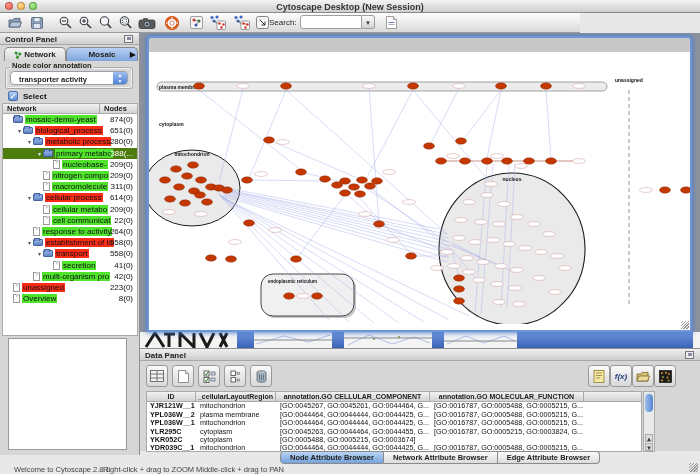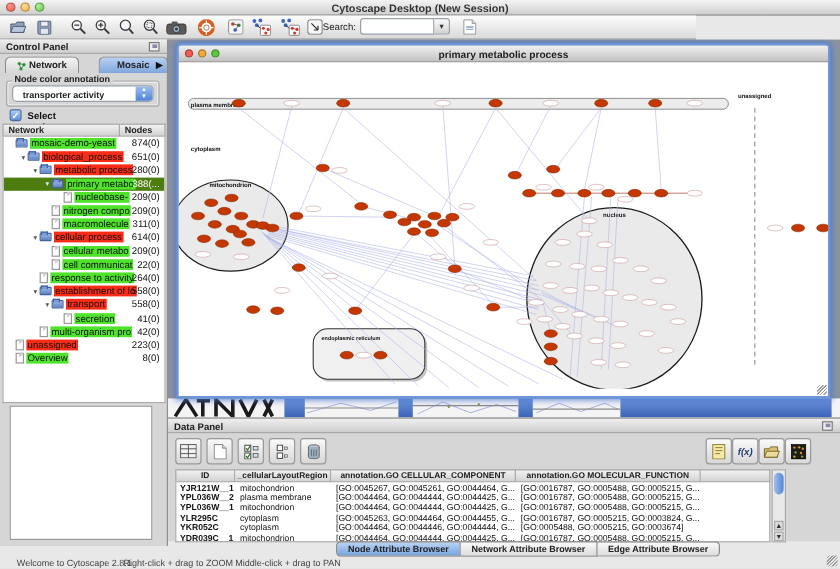--- a/index.html
+++ b/index.html
@@ -88,21 +88,21 @@
   #data-panel { left:140px; top:348px; width:560px; height:103px; background:#d6d6d6; border-top:1px solid #8f8f8f; }
   #dp-header { left:0; top:0; width:560px; height:12px; background:linear-gradient(#efefef,#cecece); border-bottom:1px solid #a8a8a8;}
   #dp-title { left:5px; top:2px; font-size:8px; font-weight:bold; color:#222; }
   .dpbtn { top:16px; width:22px; height:22px; background:linear-gradient(#fafafa,#d8d8d8); border:1px solid #9a9a9a; border-radius:3px;
     display:flex; align-items:center; justify-content:center; }
   #dp-thead { left:6px; top:42px; width:496px; height:11px; display:flex; }
   .dpth { background:linear-gradient(#f2f2f2,#d3d3d3); border:1px solid #aaa; border-left:none; font-size:7px; font-weight:bold;
     color:#222; text-align:center; line-height:9px; overflow:hidden; white-space:nowrap;}
   .dpth:first-child{ border-left:1px solid #aaa; }
   #dp-body { left:6px; top:53px; width:496px; height:50px; background:#fff; border:1px solid #aaa; border-top:none; overflow:hidden;}
-  .dprow { display:flex; height:8.4px; align-items:center; }
+  .dprow { display:flex; height:8.4px; align-items:flex-end; }
   .dpc { font-size:7.2px; color:#111; padding-left:3px; overflow:hidden; white-space:nowrap; flex:none; }
   .dpc.c0 { font-weight:bold; }
   #dp-scroll { left:503px; top:42px; width:12px; height:61px; background:#e9e9e9; border:1px solid #aaa; }
   #dp-thumb { left:1px; top:2px; width:8px; height:18px; border-radius:4px; background:linear-gradient(90deg,#9fc0ec,#5585d2); }
   .scr-arrow { left:1px; width:8px; height:8px; font-size:6px; line-height:8px; text-align:center; color:#333; background:#dcdcdc; border:1px solid #aaa;}
 
   
   #bottom-tabs { left:280px; top:451px; height:13px; display:flex; }
   .btab { height:13px; padding:0 9px; font-size:7.5px; font-weight:bold; color:#222; line-height:12px;
     background:linear-gradient(#fafafa,#dcdcdc); border:1px solid #8a8a8a; border-left:none; }
@@ -246,21 +246,21 @@
   <div id="cp-tabs" class="abs">
     <span class="abs cptab" style="left:0;width:62px">
       <svg width="8" height="8" viewBox="0 0 8 8">
           <circle cx="2" cy="2" r="1.4" fill="#2f9e33"></circle>
           <circle cx="6" cy="3" r="1.4" fill="#2f9e33"></circle>
           <circle cx="3.5" cy="6.5" r="1.4" fill="#2f9e33"></circle>
           <path d="M2 2 L6 3 L3.5 6.5 Z" fill="none" stroke="#2f7a30" stroke-width="0.6"></path>
         </svg>
       <span>Network</span>
     </span>
-    <span class="abs cptab active" style="left:78px;width:58px">
+    <span class="abs cptab active" style="left:62px;width:72px">
       <span>Mosaic</span>
     </span>
     <span id="tab-arrow" class="abs">▶</span>
   </div>
   <div id="groupbox" class="abs"></div>
   <span id="group-legend" class="abs">Node color annotation</span>
   <div id="dropdown" class="abs">
     <span id="dropdown-label" class="abs">transporter activity</span>
     <span id="dropdown-cap" class="abs">▲<br>▼</span>
   </div>
@@ -421,26 +421,20 @@
       </svg>
     <span class="abs frag-blue" style="left:292px;width:12px"></span>
     <svg class="abs" style="left:304px;top:0" width="73" height="16">
         <path d="M3 12 L22 4 L40 11 L60 4 L71 9" stroke="#9aa3e0" stroke-width="0.7" fill="none"></path>
         <line x1="0" y1="9" x2="73" y2="9" stroke="#888" stroke-width="1"></line>
       </svg>
     <span class="abs frag-blue" style="left:377px;width:176px"></span>
   </div>
 
   <div id="net-window" class="abs">
-    <div id="nw-titlebar" class="abs">
-      <span class="abs tl2 red"></span>
-      <span class="abs tl2 yel"></span>
-      <span class="abs tl2 grn"></span>
-      <span id="nw-title" class="abs">primary metabolic process</span>
-    </div>
     <div id="nw-canvas" class="abs">
       <svg id="graph" width="541" height="272" viewBox="0 0 541 272">
 
         <rect x="8" y="30" width="450" height="9" rx="4.5" fill="#ececec" stroke="#8a8a8a" stroke-width="0.8"></rect>
         <text x="10" y="37" font-size="5" font-weight="bold" fill="#111">plasma membrane</text>
         <text x="10" y="74" font-size="5" font-weight="bold" fill="#111">cytoplasm</text>
         <ellipse cx="43" cy="136" rx="48" ry="38" fill="#eaeaea" stroke="#1c1c1c" stroke-width="1"></ellipse>
         <text x="43" y="104" font-size="5" font-weight="bold" fill="#111" text-anchor="middle">mitochondrion</text>
         <ellipse cx="363" cy="197" rx="73" ry="76" fill="#eaeaea" stroke="#1c1c1c" stroke-width="1.1"></ellipse>
         <text x="363" y="129" font-size="5" font-weight="bold" fill="#111" text-anchor="middle">nucleus</text>
@@ -713,21 +707,20 @@
         </div>
         <div class="dprow">
           <span class="dpc c0" style="width: 50px;">YLR295C</span>
           <span class="dpc c1" style="width: 80px;">cytoplasm</span>
           <span class="dpc c2" style="width: 154px;">[GO:0045263, GO:0044464, GO:0044455, G...</span>
           <span class="dpc c3" style="width: 154px;">[GO:0016787, GO:0005215, GO:0003824, G...</span>
         </div>
         <div class="dprow">
           <span class="dpc c0" style="width: 50px;">YKR052C</span>
           <span class="dpc c1" style="width: 80px;">cytoplasm</span>
-          <span class="dpc c2" style="width: 154px;">[GO:0044464, GO:0044446, GO:0044444, G...</span>
           <span class="dpc c3" style="width: 154px;">[GO:0005488, GO:0005215, GO:0003674]</span>
         </div>
         <div class="dprow">
           <span class="dpc c0" style="width: 50px;">YDR039C__1</span>
           <span class="dpc c1" style="width: 80px;">mitochondrion</span>
           <span class="dpc c2" style="width: 154px;">[GO:0044464, GO:0044444, GO:0044425, G...</span>
           <span class="dpc c3" style="width: 154px;">[GO:0016787, GO:0005488, GO:0005215, G...</span>
         </div>
       </div>
     </div>

